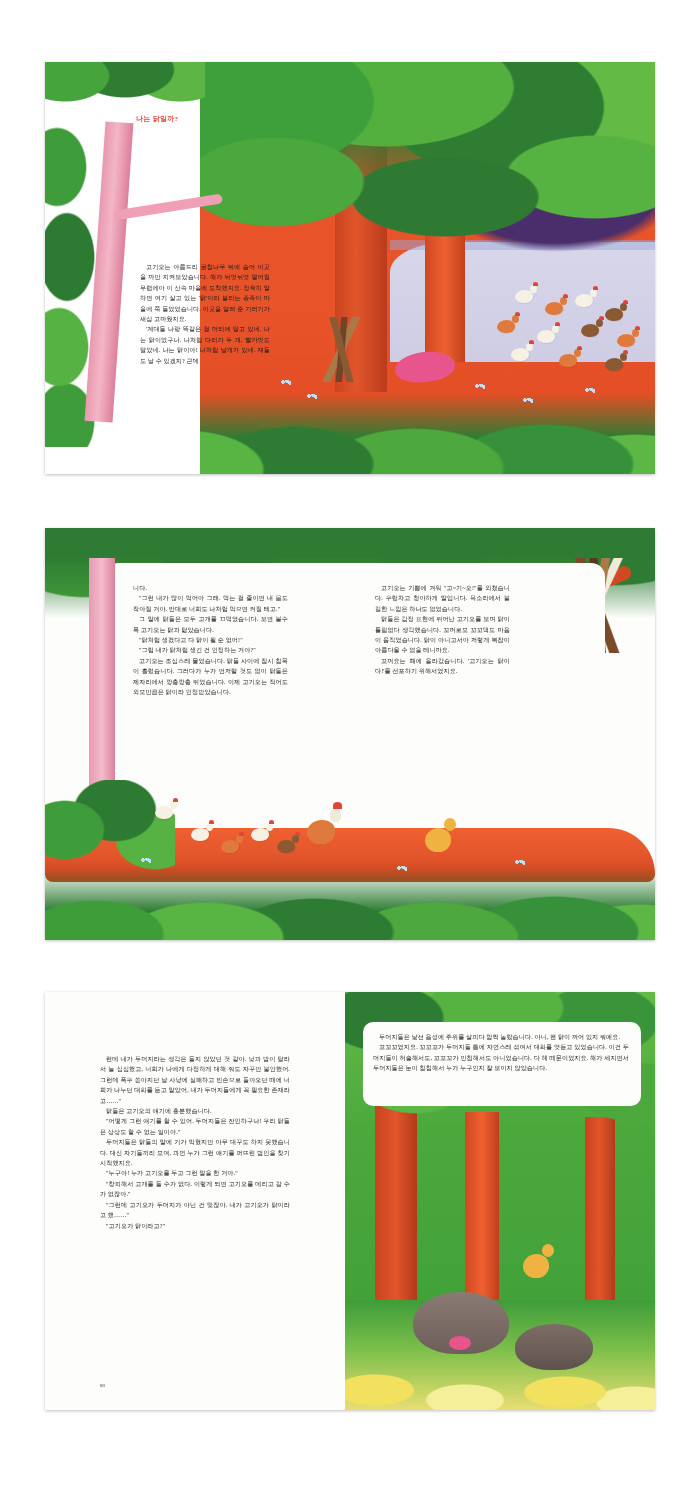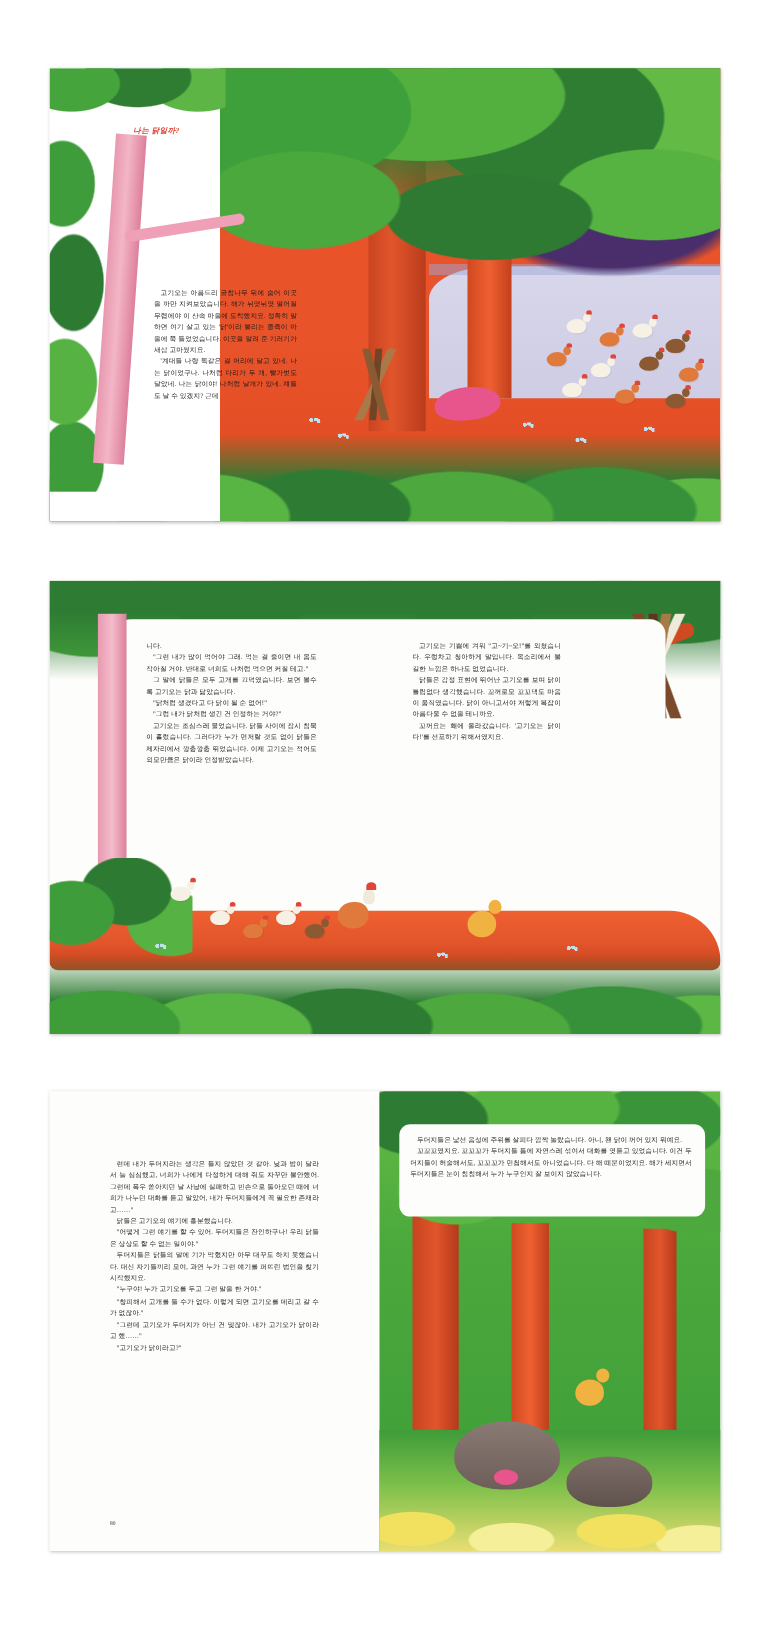--- a/index.html
+++ b/index.html
@@ -132,22 +132,22 @@
       radial-gradient(ellipse 90px 40px at 370px 74px,#4da83d 0 96%, transparent 100%),
       radial-gradient(ellipse 90px 40px at 500px 70px,#36913a 0 96%, transparent 100%),
       radial-gradient(ellipse 80px 36px at 590px 76px,#5cb745 0 96%, transparent 100%),
       linear-gradient(180deg, rgba(46,124,51,0) 0%, #2e7c33 55%);
   }
   .s1-white {
     position:absolute; left:0; top:0; width:155px; bottom:0; background:#ffffff;
     clip-path: polygon(0 0, 100% 0, 100% 100%, 0 100%);
   }
   .title-1 {
-    position:absolute; left:76px; top:52px;
-    font-size:7px; color:#e0453a; letter-spacing:.3px; font-weight:bold;font-style:italic;
+    position:absolute; left:91px; top:52px;
+    font-size:7px; color:#e0453a; letter-spacing:.3px; font-weight:bold;
   }
   .s1-text {
     left: 95px; top: 200px; width: 130px;
   }
 
   .hen {
     position:absolute; width:18px; height:13px;
     background:#f6f1e4; border-radius: 60% 50% 50% 50%;
     box-shadow: 1px 1px 0 rgba(0,0,0,.05);
   }

